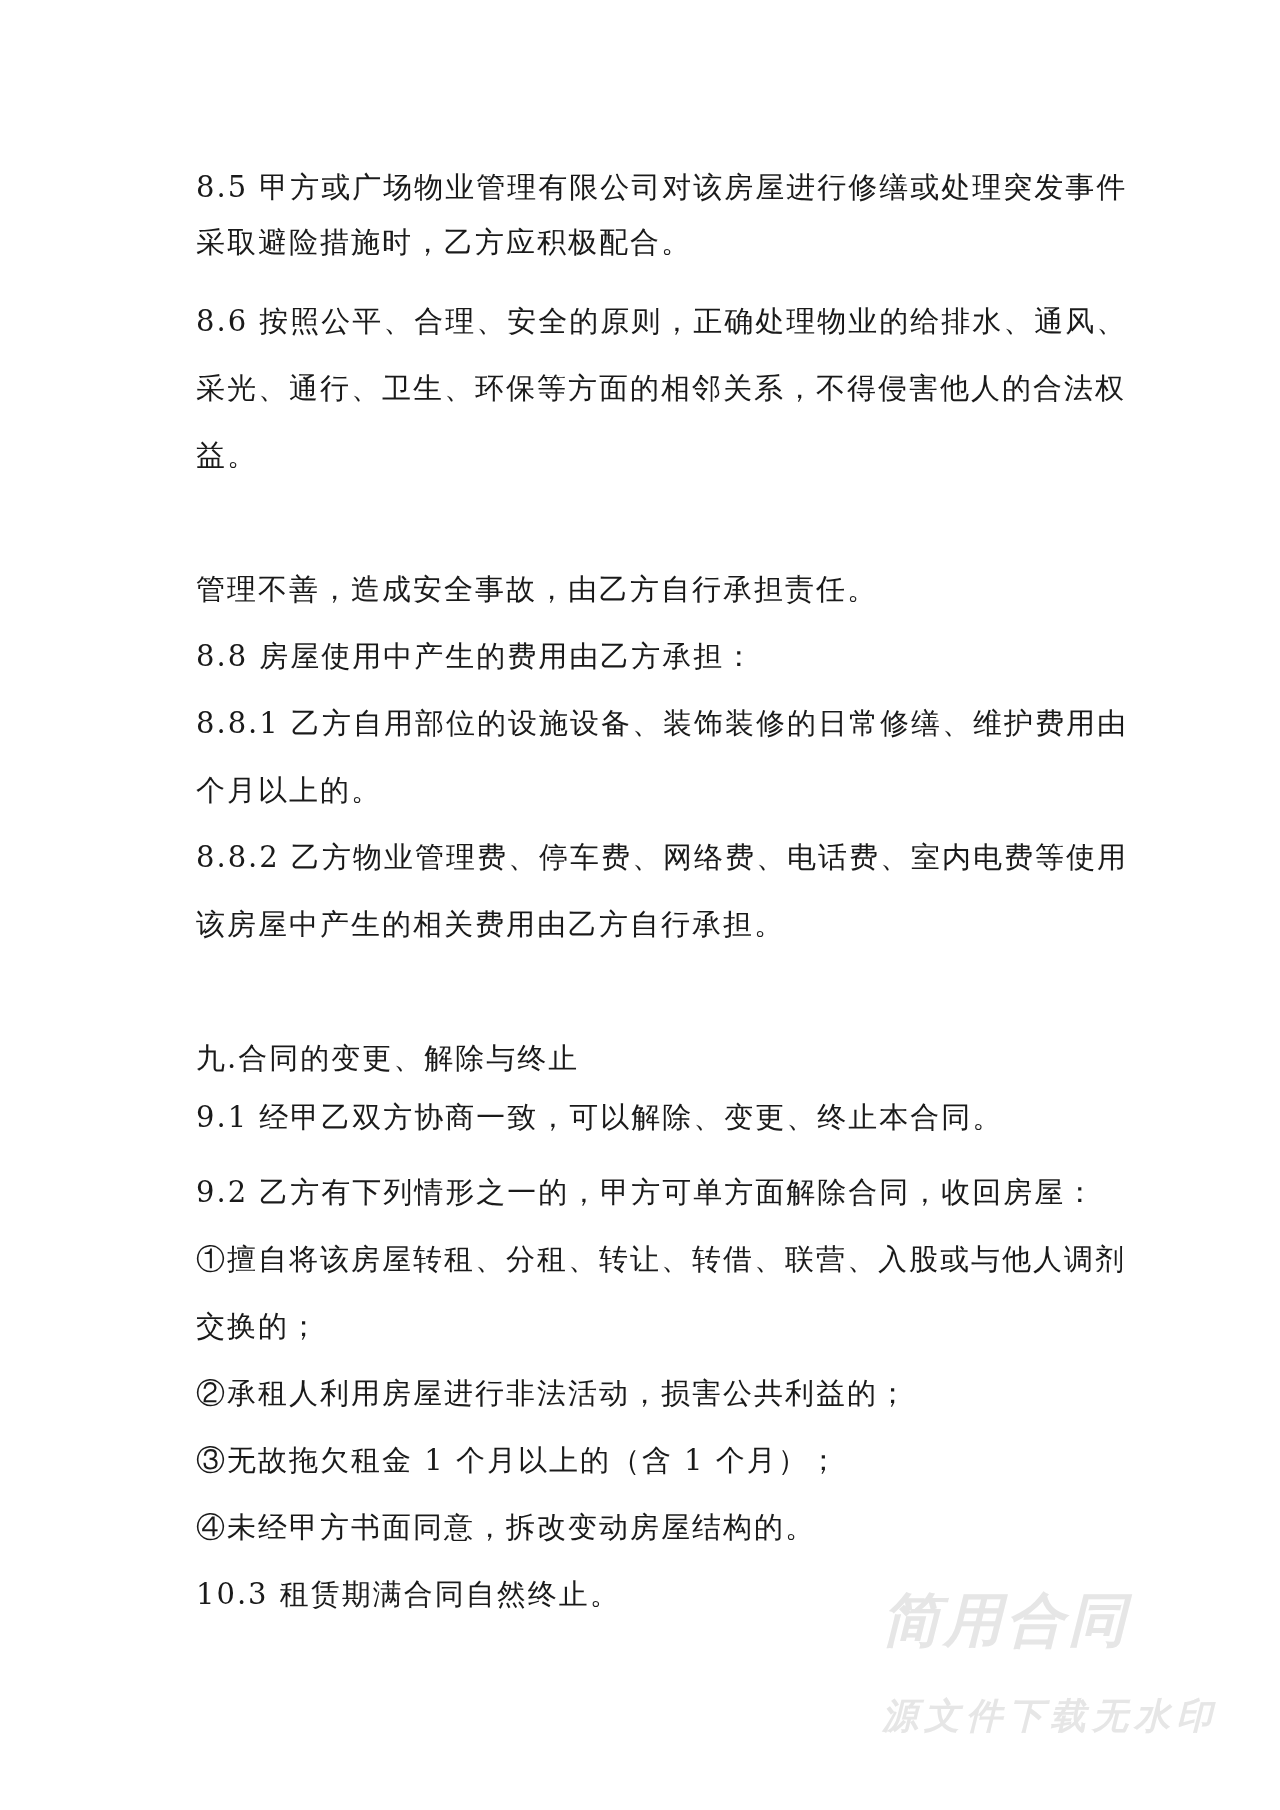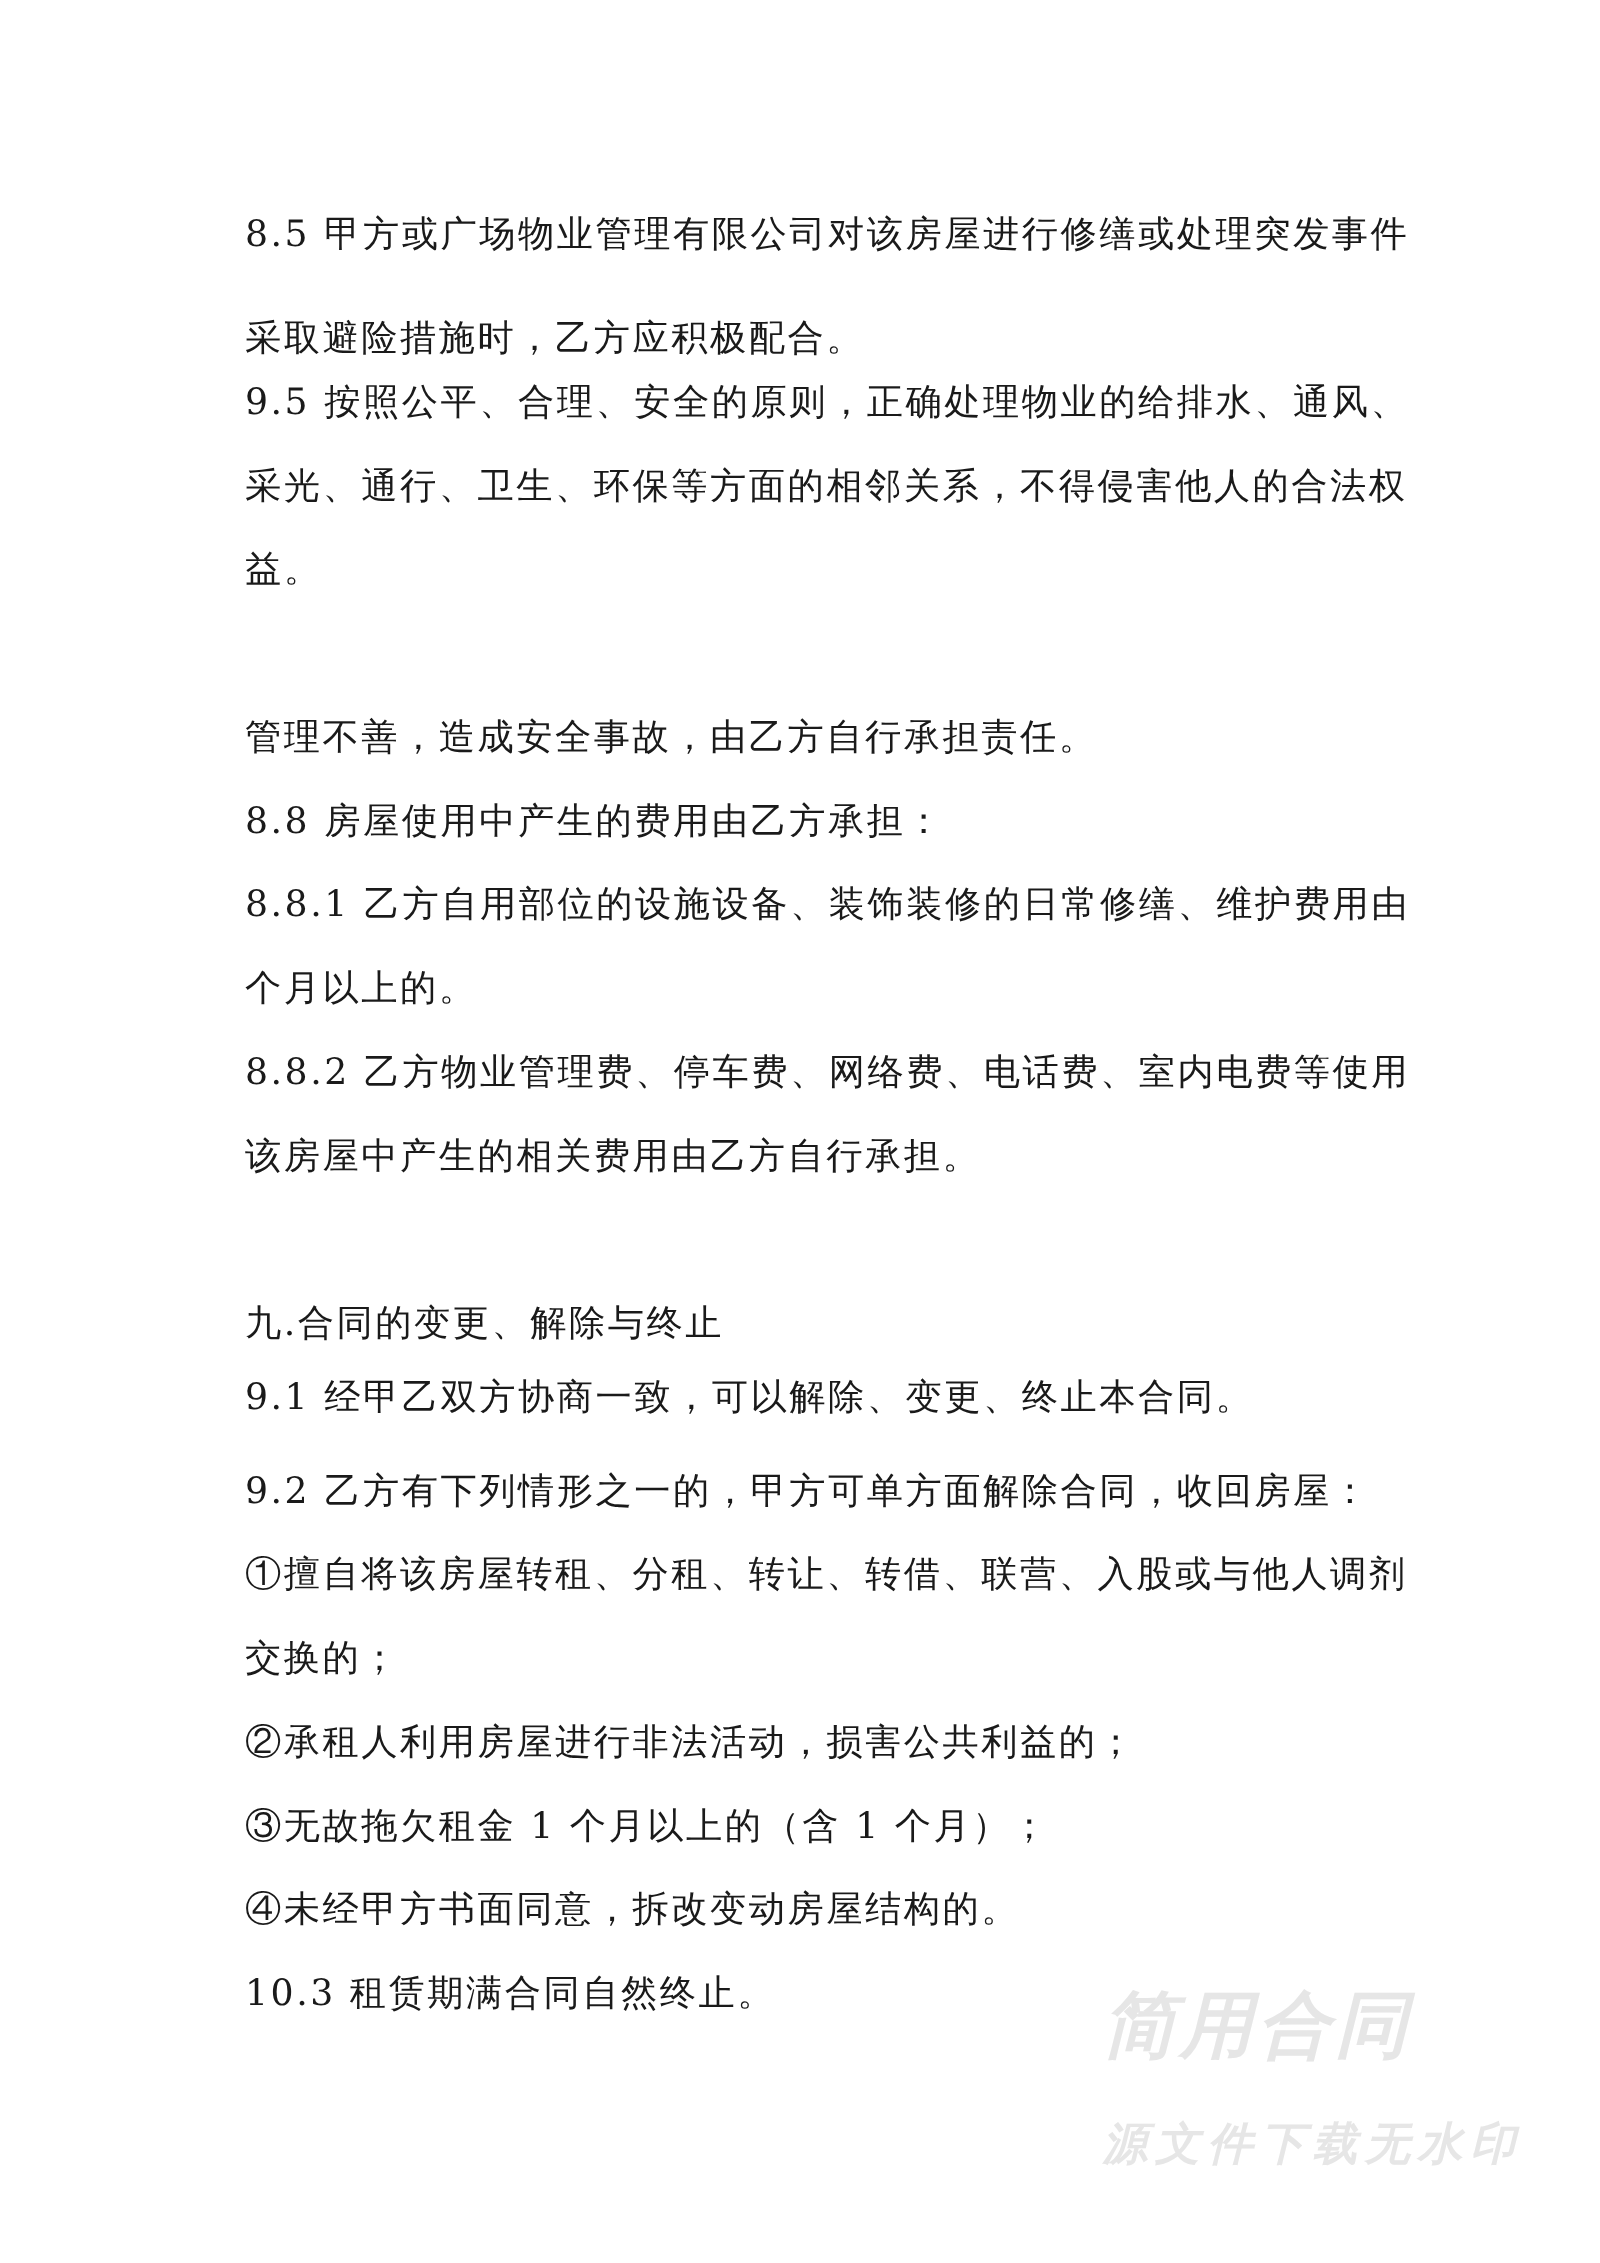--- a/index.html
+++ b/index.html
@@ -49,22 +49,22 @@
       font-size: 36px;
       line-height: 40px;
       letter-spacing: 6px;
     }
   </style>
 </head>
 <body>
 
 <div class="page">
   <div class="line" style="top:170px">8.5 甲方或广场物业管理有限公司对该房屋进行修缮或处理突发事件</div>
-  <div class="line" style="top:253px">采取避险措施时，乙方应积极配合。</div>
-  <div class="line" style="top:304px">9.5 按照公平、合理、安全的原则，正确处理物业的给排水、通风、</div>
+  <div class="line" style="top:225px">采取避险措施时，乙方应积极配合。</div>
+  <div class="line" style="top:304px">8.6 按照公平、合理、安全的原则，正确处理物业的给排水、通风、</div>
   <div class="line" style="top:371px">采光、通行、卫生、环保等方面的相邻关系，不得侵害他人的合法权</div>
   <div class="line" style="top:438px">益。</div>
   <div class="line" style="top:572px">管理不善，造成安全事故，由乙方自行承担责任。</div>
   <div class="line" style="top:639px">8.8 房屋使用中产生的费用由乙方承担：</div>
   <div class="line" style="top:706px">8.8.1 乙方自用部位的设施设备、装饰装修的日常修缮、维护费用由</div>
   <div class="line" style="top:773px">个月以上的。</div>
   <div class="line" style="top:840px">8.8.2 乙方物业管理费、停车费、网络费、电话费、室内电费等使用</div>
   <div class="line" style="top:907px">该房屋中产生的相关费用由乙方自行承担。</div>
   <div class="line" style="top:1041px">九.合同的变更、解除与终止</div>
   <div class="line" style="top:1100px">9.1 经甲乙双方协商一致，可以解除、变更、终止本合同。</div>

